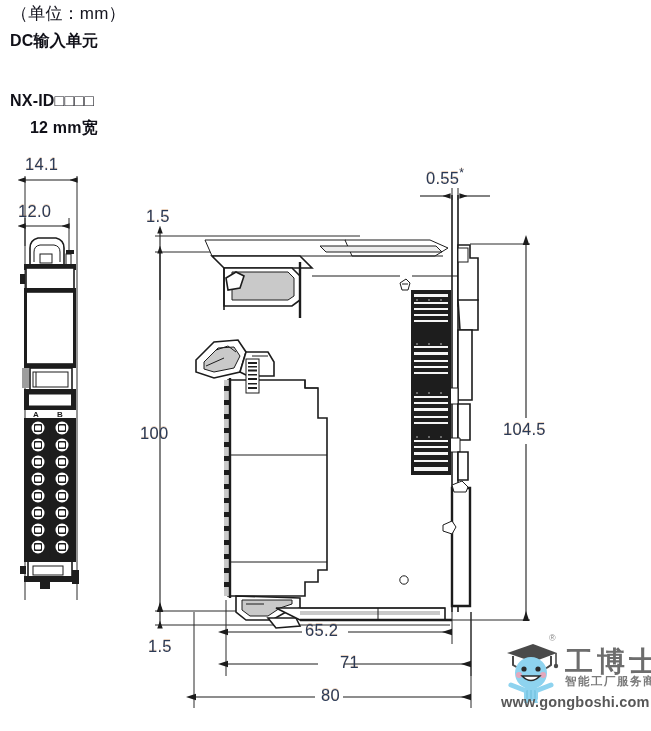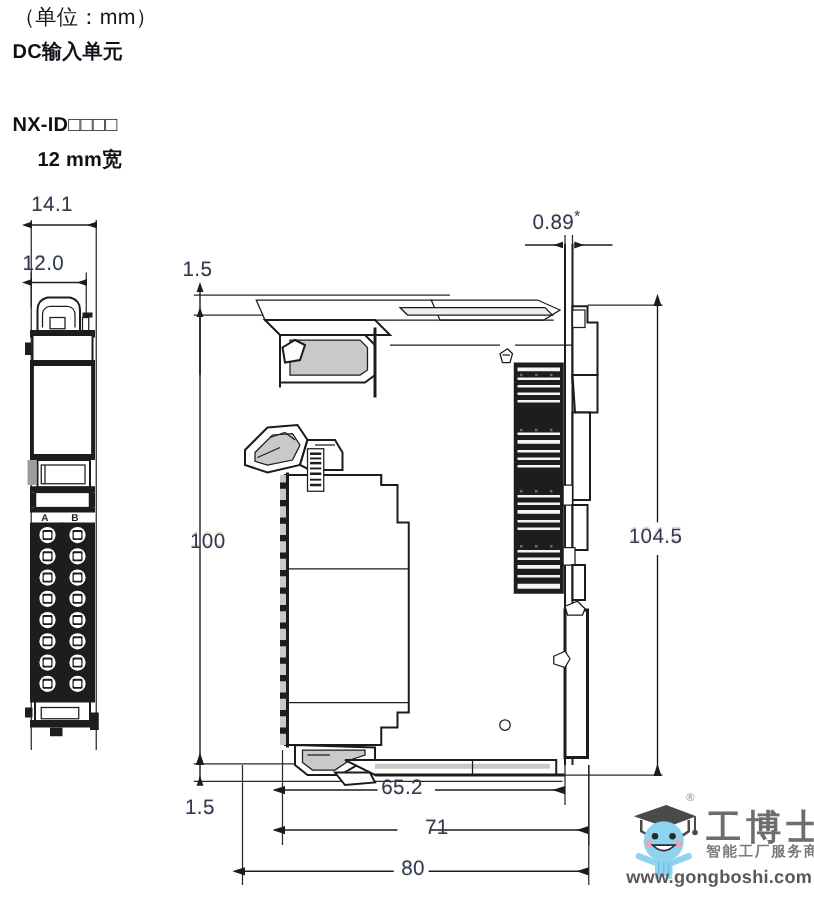--- a/index.html
+++ b/index.html
@@ -374,29 +374,29 @@
 
       <line class="dimline" x1="195" y1="697" x2="315" y2="697" marker-start="url(#ar)"></line>
       <line class="dimline" x1="343" y1="697" x2="470" y2="697" marker-end="url(#ar)"></line>
     </g>
   </svg>
 
   <div class="dim" style="left:25px;top:155px;">14.1</div>
   <div class="dim" style="left:18px;top:202px;">12.0</div>
 
   <div class="dim" style="left:146px;top:207px;">1.5</div>
-  <div class="dim" style="left:140px;top:424px;margin-left:12px;">100</div>
+  <div class="dim" style="left:140px;top:424px;">100</div>
   <div class="dim" style="left:148px;top:637px;">1.5</div>
 
   <div class="dim" style="left:305px;top:621px;text-align:right;">65.2</div>
   <div class="dim" style="left:340px;top:653px;">71</div>
   <div class="dim" style="left:321px;top:686px;">80</div>
 
   <div class="dim" style="left:426px;top:166px;">
-    <span>0.89</span><span class="star">*</span>
+    <span>0.55</span><span class="star">*</span>
   </div>
   <div class="dim" style="left:503px;top:420px;">104.5</div>
 
   <div id="watermark">
     <svg width="70" height="70" style="position:absolute;left:2px;top:4px;">
 
       <path d="M8,20 L34,11 L58,20 L34,29 Z" fill="#4a4a4a"></path>
       <path d="M14,23 L14,32 Q23,38 34,38 Q45,38 52,32 L52,23" fill="none" stroke="#4a4a4a" stroke-width="2"></path>
       <line x1="57" y1="20" x2="57" y2="32" stroke="#4a4a4a" stroke-width="1.6"></line>
       <circle cx="57" cy="33" r="2.2" fill="#4a4a4a"></circle>

